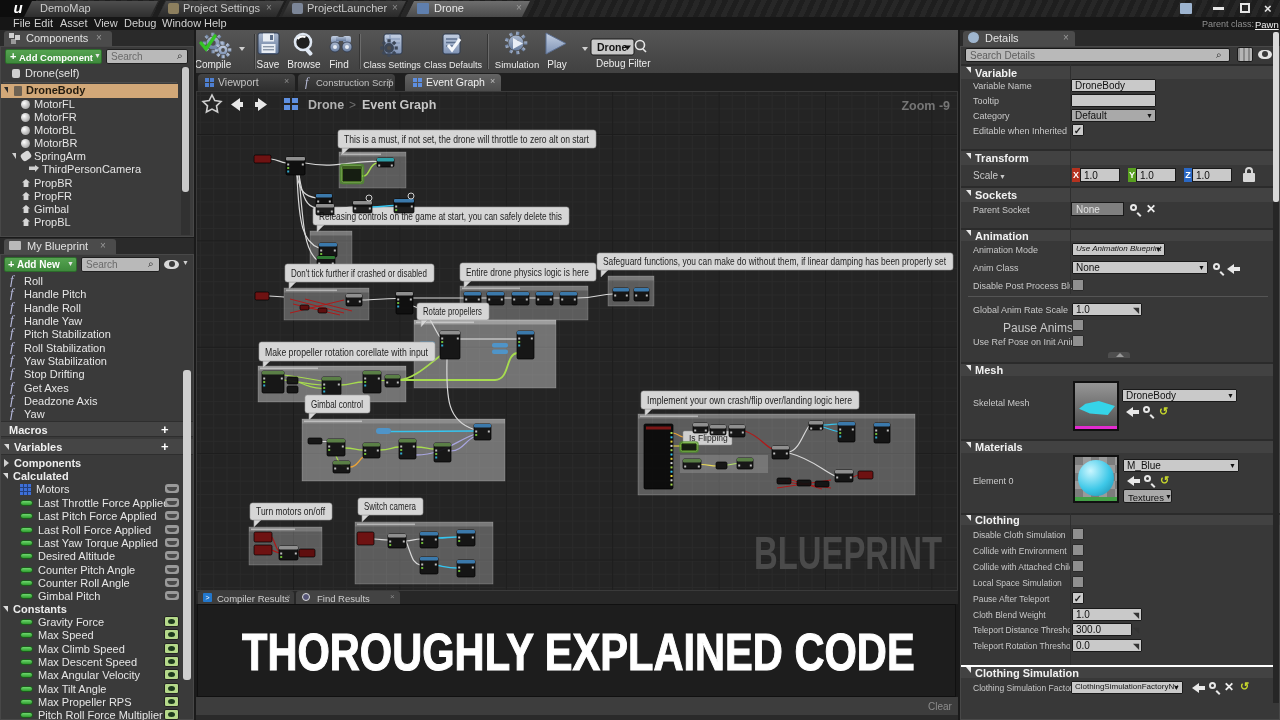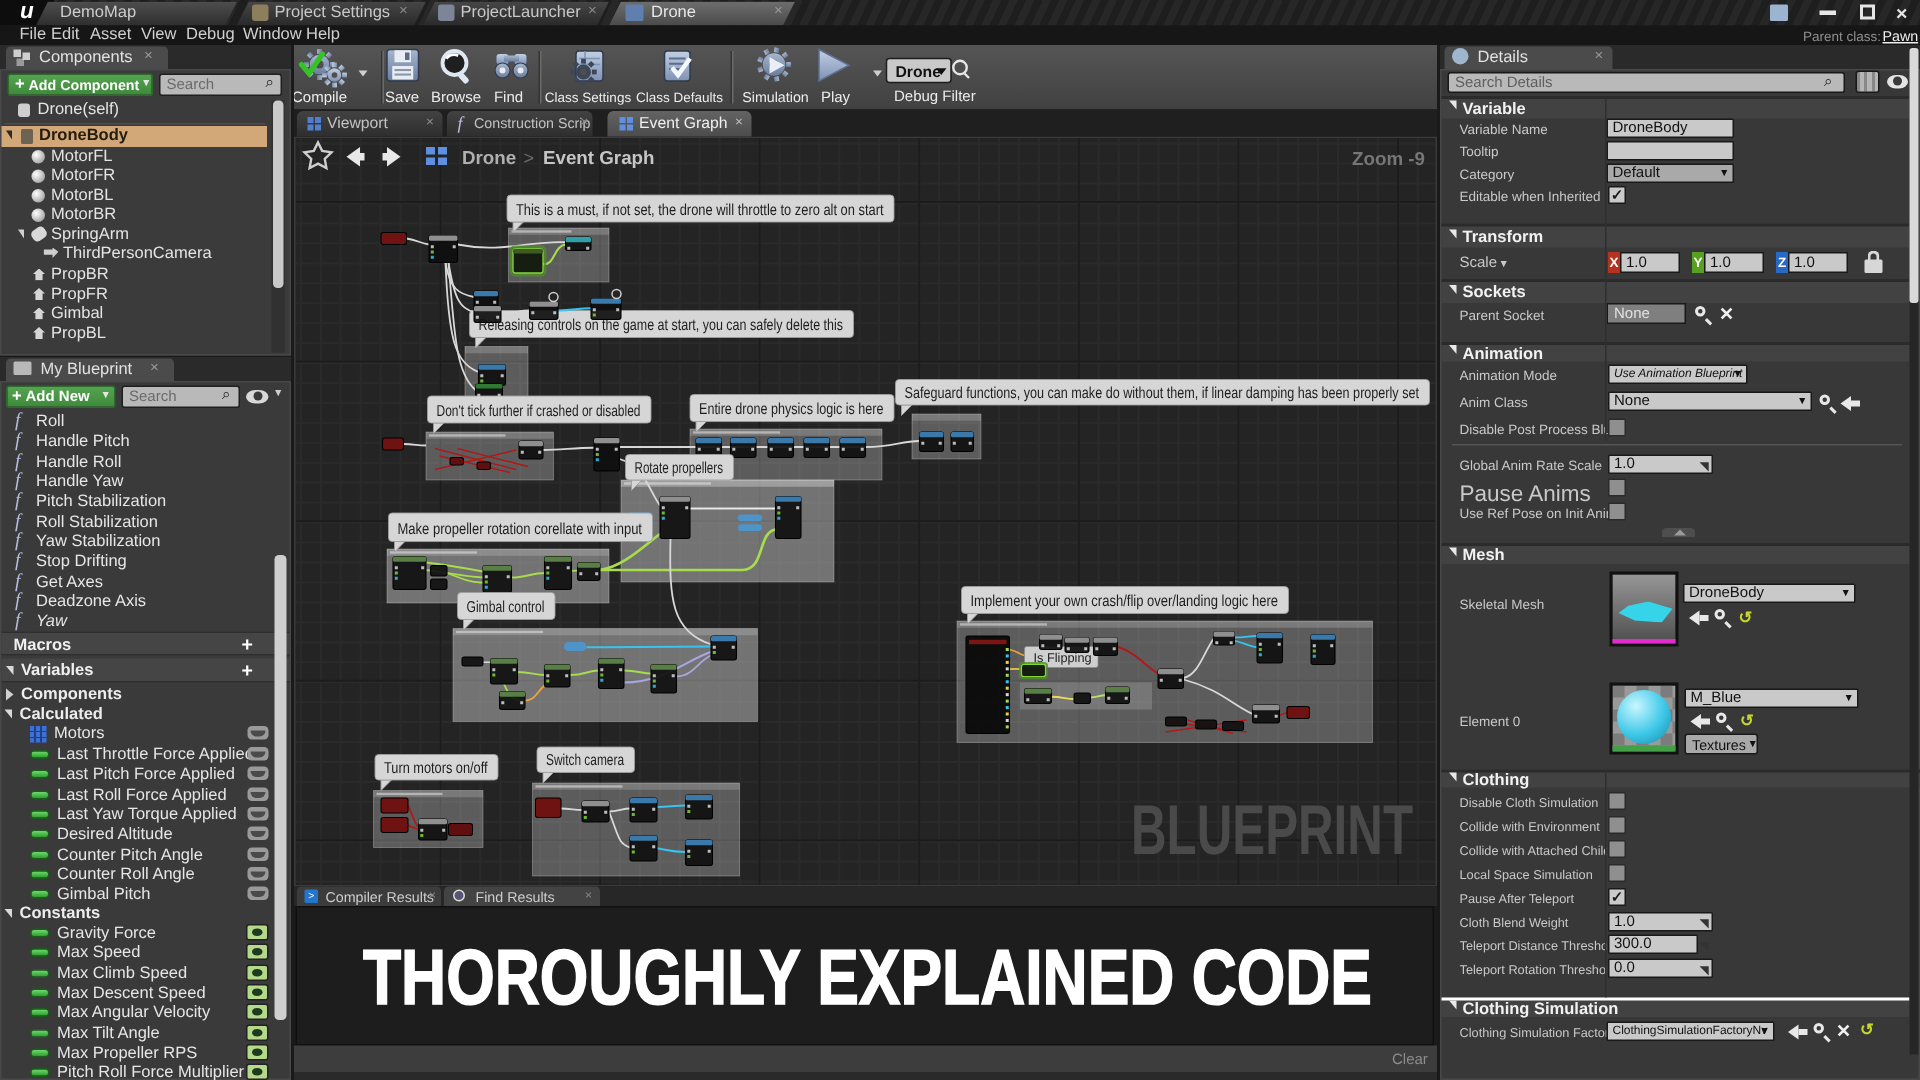--- a/index.html
+++ b/index.html
@@ -142,21 +142,21 @@
   <span class="abs" style="left:24px;top:104px;font-size:11px;color:#e6e6e6;">Roll Stabilization</span>
   <span class="abs" style="left:10px;top:114px;color:#b9bce0;font-size:13px;font-style:italic;font-family:'Liberation Serif',serif;">f</span>
   <span class="abs" style="left:24px;top:117px;font-size:11px;color:#e6e6e6;">Yaw Stabilization</span>
   <span class="abs" style="left:10px;top:127px;color:#b9bce0;font-size:13px;font-style:italic;font-family:'Liberation Serif',serif;">f</span>
   <span class="abs" style="left:24px;top:130px;font-size:11px;color:#e6e6e6;">Stop Drifting</span>
   <span class="abs" style="left:10px;top:141px;color:#b9bce0;font-size:13px;font-style:italic;font-family:'Liberation Serif',serif;">f</span>
   <span class="abs" style="left:24px;top:144px;font-size:11px;color:#e6e6e6;">Get Axes</span>
   <span class="abs" style="left:10px;top:154px;color:#b9bce0;font-size:13px;font-style:italic;font-family:'Liberation Serif',serif;">f</span>
   <span class="abs" style="left:24px;top:157px;font-size:11px;color:#e6e6e6;">Deadzone Axis</span>
   <span class="abs" style="left:10px;top:167px;color:#b9bce0;font-size:13px;font-style:italic;font-family:'Liberation Serif',serif;">f</span>
-  <span class="abs" style="left:24px;top:170px;font-size:11px;color:#e6e6e6;font-style:italic;">Yaw</span>
+  <span class="abs" style="left:24px;top:170px;font-size:11px;color:#e6e6e6;">Yaw</span>
   <div class="abs" style="left:1px;top:183px;width:192px;height:16px;background:#454545;border-top:1px solid #2e2e2e;border-bottom:1px solid #2e2e2e;">
     <span class="abs" style="left:8px;top:2px;font-size:11px;font-weight:bold;color:#f0f0f0;">Macros</span>
     <span class="abs" style="left:160px;top:0px;font-size:13px;font-weight:bold;color:#fff;">+</span>
       </div>
   <div class="abs" style="left:1px;top:201px;width:192px;height:16px;background:#454545;border-bottom:1px solid #2e2e2e;">
     <span class="abs" style="left:3px;top:5px;width:0;height:0;border-left:5px solid transparent;border-top:6px solid #d9d9d9;"></span>
     <span class="abs" style="left:13px;top:2px;font-size:11px;font-weight:bold;color:#f0f0f0;">Variables</span>
     <span class="abs" style="left:160px;top:0px;font-size:13px;font-weight:bold;color:#fff;">+</span>
       </div>
   <span class="abs" style="left:4px;top:221px;width:0;height:0;border-top:4px solid transparent;border-bottom:4px solid transparent;border-left:5px solid #cfcfcf;"></span>
@@ -894,21 +894,21 @@
   <span class="abs" style="left:267px;top:234px;width:0;height:0;border-top:5px solid transparent;border-bottom:5px solid transparent;border-right:7px solid #e8e8e8;"></span>
   <span class="abs" style="left:274px;top:237px;width:6px;height:4px;background:#e8e8e8;"></span>
   <span class="abs" style="left:13px;top:251px;font-size:9px;color:#c9c9c9;width:100px;overflow:hidden;white-space:nowrap;">Disable Post Process Bluepri</span>
   <div class="abs" style="left:112px;top:249px;width:12px;height:12px;background:#8f8f8f;border:1px solid #2a2a2a;border-radius:1px;"></div>
   <div class="abs" style="left:8px;top:266px;width:300px;height:1px;background:#555;"></div>
   <span class="abs" style="left:13px;top:275px;font-size:9px;color:#c9c9c9;width:100px;overflow:hidden;white-space:nowrap;">Global Anim Rate Scale</span>
   <div class="abs" style="left:112px;top:273px;width:70px;height:13px;background:#c9c9c9;border:1px solid #191919;border-radius:1px;">
     <span class="abs" style="left:3px;top:0px;font-size:10px;color:#111;">1.0</span>
     <span class="abs" style="left:60px;top:2px;font-size:8px;color:#333;">◥</span>
   </div>
-  <span class="abs" style="left:13px;top:291px;font-size:15px;color:#c9c9c9;width:100px;overflow:hidden;white-space:nowrap;">Pause Anims</span>
+  <span class="abs" style="left:13px;top:291px;font-size:12px;color:#c9c9c9;width:100px;overflow:hidden;white-space:nowrap;text-align:right;">Pause Anims</span>
   <div class="abs" style="left:112px;top:289px;width:12px;height:12px;background:#8f8f8f;border:1px solid #2a2a2a;border-radius:1px;"></div>
   <span class="abs" style="left:13px;top:307px;font-size:9px;color:#c9c9c9;width:100px;overflow:hidden;white-space:nowrap;">Use Ref Pose on Init Anim</span>
   <div class="abs" style="left:112px;top:305px;width:12px;height:12px;background:#8f8f8f;border:1px solid #2a2a2a;border-radius:1px;"></div>
   <span class="abs" style="left:148px;top:322px;width:22px;height:6px;background:#4e4e4e;border-radius:3px 3px 0 0;"></span>
   <span class="abs" style="left:156px;top:323px;width:0;height:0;border-left:4px solid transparent;border-right:4px solid transparent;border-bottom:4px solid #9a9a9a;"></span>
   <div class="abs" style="left:1px;top:332px;width:312px;height:14px;background:#424242;border-top:2px solid #2b2b2b;">
     <span class="abs" style="left:5px;top:1px;width:0;height:0;border-left:5px solid transparent;border-top:6px solid #e8e8e8;"></span>
     <span class="abs" style="left:14px;top:0px;font-size:11px;font-weight:bold;color:#f2f2f2;">Mesh</span>
       </div>
   <span class="abs" style="left:13px;top:368px;font-size:9px;color:#c9c9c9;width:100px;overflow:hidden;white-space:nowrap;">Skeletal Mesh</span>
@@ -918,20 +918,24 @@
       </div>
   <div class="abs" style="left:162px;top:359px;width:115px;height:13px;background:#c9c9c9;border:1px solid #191919;border-radius:1px;">
     <span class="abs" style="left:3px;top:0px;font-size:10px;color:#111;white-space:nowrap;">DroneBody</span>
     <span class="abs" style="left:104px;top:2px;font-size:7px;color:#111;">▼</span>
   </div>
   <span class="abs" style="left:166px;top:377px;width:0;height:0;border-top:5px solid transparent;border-bottom:5px solid transparent;border-right:7px solid #e8e8e8;"></span>
   <span class="abs" style="left:173px;top:380px;width:6px;height:4px;background:#e8e8e8;"></span>
   <span class="abs" style="left:183px;top:376px;width:7px;height:7px;border:2px solid #e8e8e8;border-radius:50%;"></span>
   <span class="abs" style="left:191px;top:384px;width:2px;height:5px;background:#e8e8e8;transform:rotate(-45deg);"></span>
   <span class="abs" style="left:199px;top:375px;font-size:11px;font-weight:bold;color:#c6d62c;">↺</span>
+  <div class="abs" style="left:1px;top:409px;width:312px;height:14px;background:#424242;border-top:2px solid #2b2b2b;">
+    <span class="abs" style="left:5px;top:1px;width:0;height:0;border-left:5px solid transparent;border-top:6px solid #e8e8e8;"></span>
+    <span class="abs" style="left:14px;top:0px;font-size:11px;font-weight:bold;color:#f2f2f2;">Materials</span>
+      </div>
   <span class="abs" style="left:13px;top:446px;font-size:9px;color:#c9c9c9;width:100px;overflow:hidden;white-space:nowrap;">Element 0</span>
   <div class="abs" style="left:113px;top:425px;width:46px;height:48px;border:2px solid #111;background:repeating-conic-gradient(#9a9a9a 0% 25%,#7c7c7c 0% 50%) 0 0/16px 16px;">
     <span class="abs" style="left:3px;top:3px;width:36px;height:36px;background:radial-gradient(circle at 35% 30%,#c9f6ff,#3ec8e8 55%,#1888a8);border-radius:50%;"></span>
     <span class="abs" style="left:0;top:40px;width:42px;height:4px;background:#43a047;"></span>
       </div>
   <div class="abs" style="left:163px;top:429px;width:116px;height:13px;background:#c9c9c9;border:1px solid #191919;border-radius:1px;">
     <span class="abs" style="left:3px;top:0px;font-size:10px;color:#111;white-space:nowrap;">M_Blue</span>
     <span class="abs" style="left:105px;top:2px;font-size:7px;color:#111;">▼</span>
   </div>
   <span class="abs" style="left:167px;top:446px;width:0;height:0;border-top:5px solid transparent;border-bottom:5px solid transparent;border-right:7px solid #e8e8e8;"></span>

